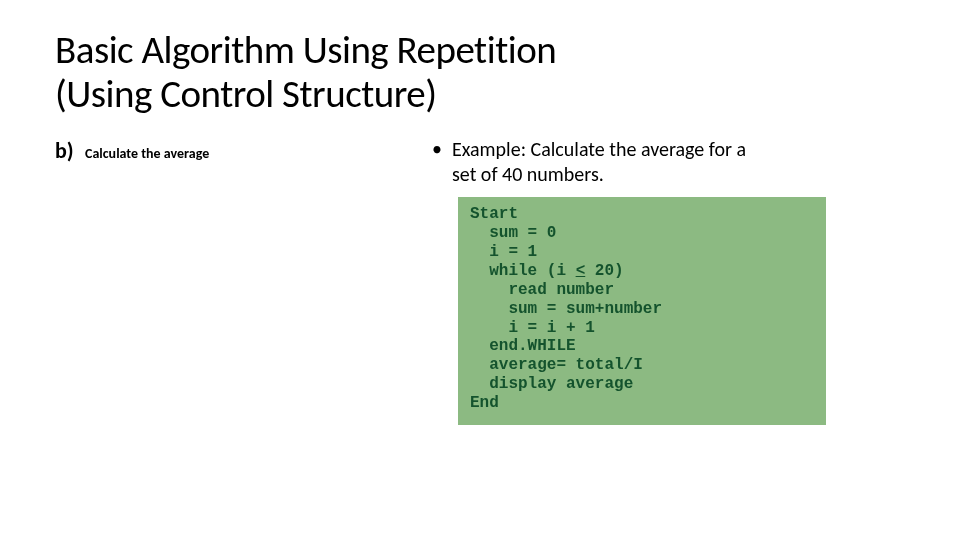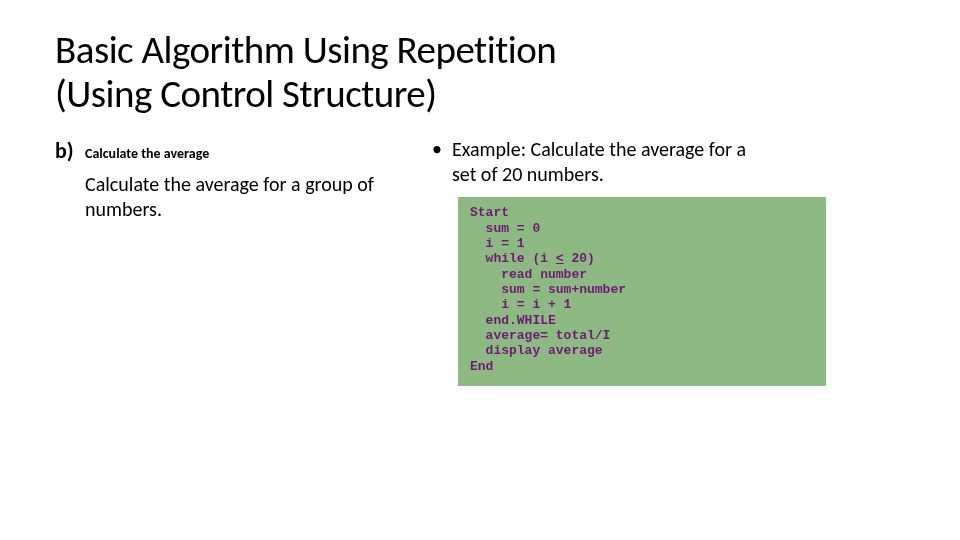--- a/index.html
+++ b/index.html
@@ -9,47 +9,46 @@
   .cols { display: flex; gap: 36px; }
   .col { flex: 1 1 0; min-width: 0; }
   .subhead-row { display: flex; align-items: baseline; margin-bottom: 8px; }
   .sub-marker { font-size: 22px; font-weight: 600; width: 30px; }
   .sub-label { font-size: 14px; font-weight: 600; }
   .body-text { font-size: 20px; font-weight: 400; line-height: 1.25; }
   .indent-body { margin-left: 30px; }
   .bullet-row { display: flex; align-items: flex-start; gap: 10px; margin-bottom: 10px; }
   .bullet-dot { font-size: 20px; line-height: 1.25; }
   .codebox { margin-left: 26px; background: #8cba82; padding: 8px 12px 12px 12px; width: 368px; }
-  .code { font-family: "Courier New", Courier, monospace; font-size: 13px; font-weight: 700; white-space: pre; line-height: 1.18; color: #701a75; }
+  .code { font-family: "Courier New", Courier, monospace; font-size: 16px; font-weight: 700; white-space: pre; line-height: 1.18; color: #14532d; }
   .uline { text-decoration: underline; text-decoration-thickness: 1.2px; text-underline-offset: 1px; }
 </style>
 </head>
 <body>
 
 <div class="slide">
 
   <h1 class="title">
     <span>Basic Algorithm Using Repetition</span><br>
     <span>(Using Control Structure)</span>
   </h1>
 
   <div class="cols">
 
     <div class="col">
       <div class="subhead-row">
         <span class="sub-marker">b)</span>
         <span class="sub-label">Calculate the average</span>
       </div>
-      <div class="body-text indent-body">Calculate the average for a group of numbers.</div>
     </div>
 
     <div class="col">
       <div class="bullet-row">
         <span class="bullet-dot">•</span>
-        <span class="body-text">Example: Calculate the average for a set of 20 numbers.</span>
+        <span class="body-text">Example: Calculate the average for a set of 40 numbers.</span>
       </div>
 
       <div class="codebox">
         <div class="code"><span>Start</span>
 <span>  sum = 0</span>
 <span>  i = 1</span>
 <span>  while (i </span><span class="uline">&lt;</span><span> 20)</span>
 <span>    read number</span>
 <span>    sum = sum+number</span>
 <span>    i = i + 1</span>

